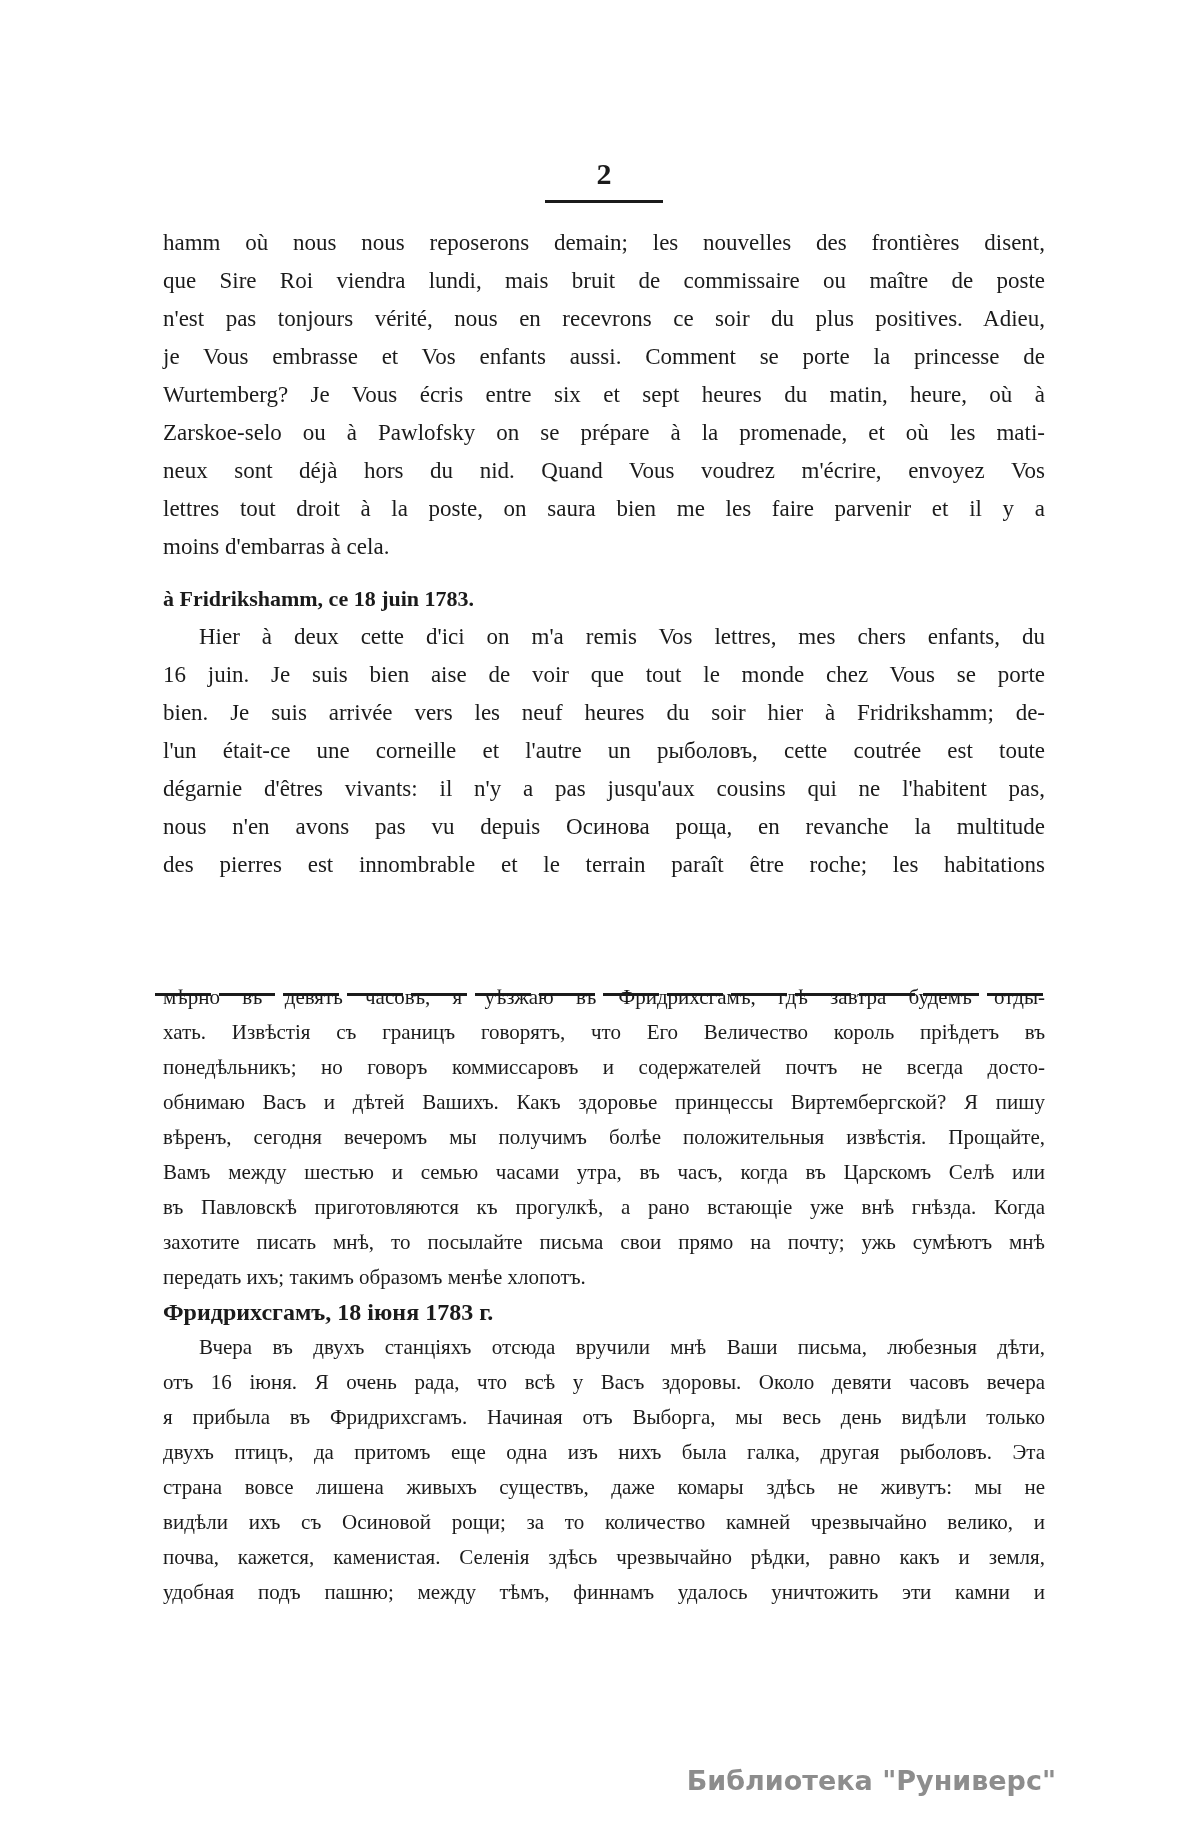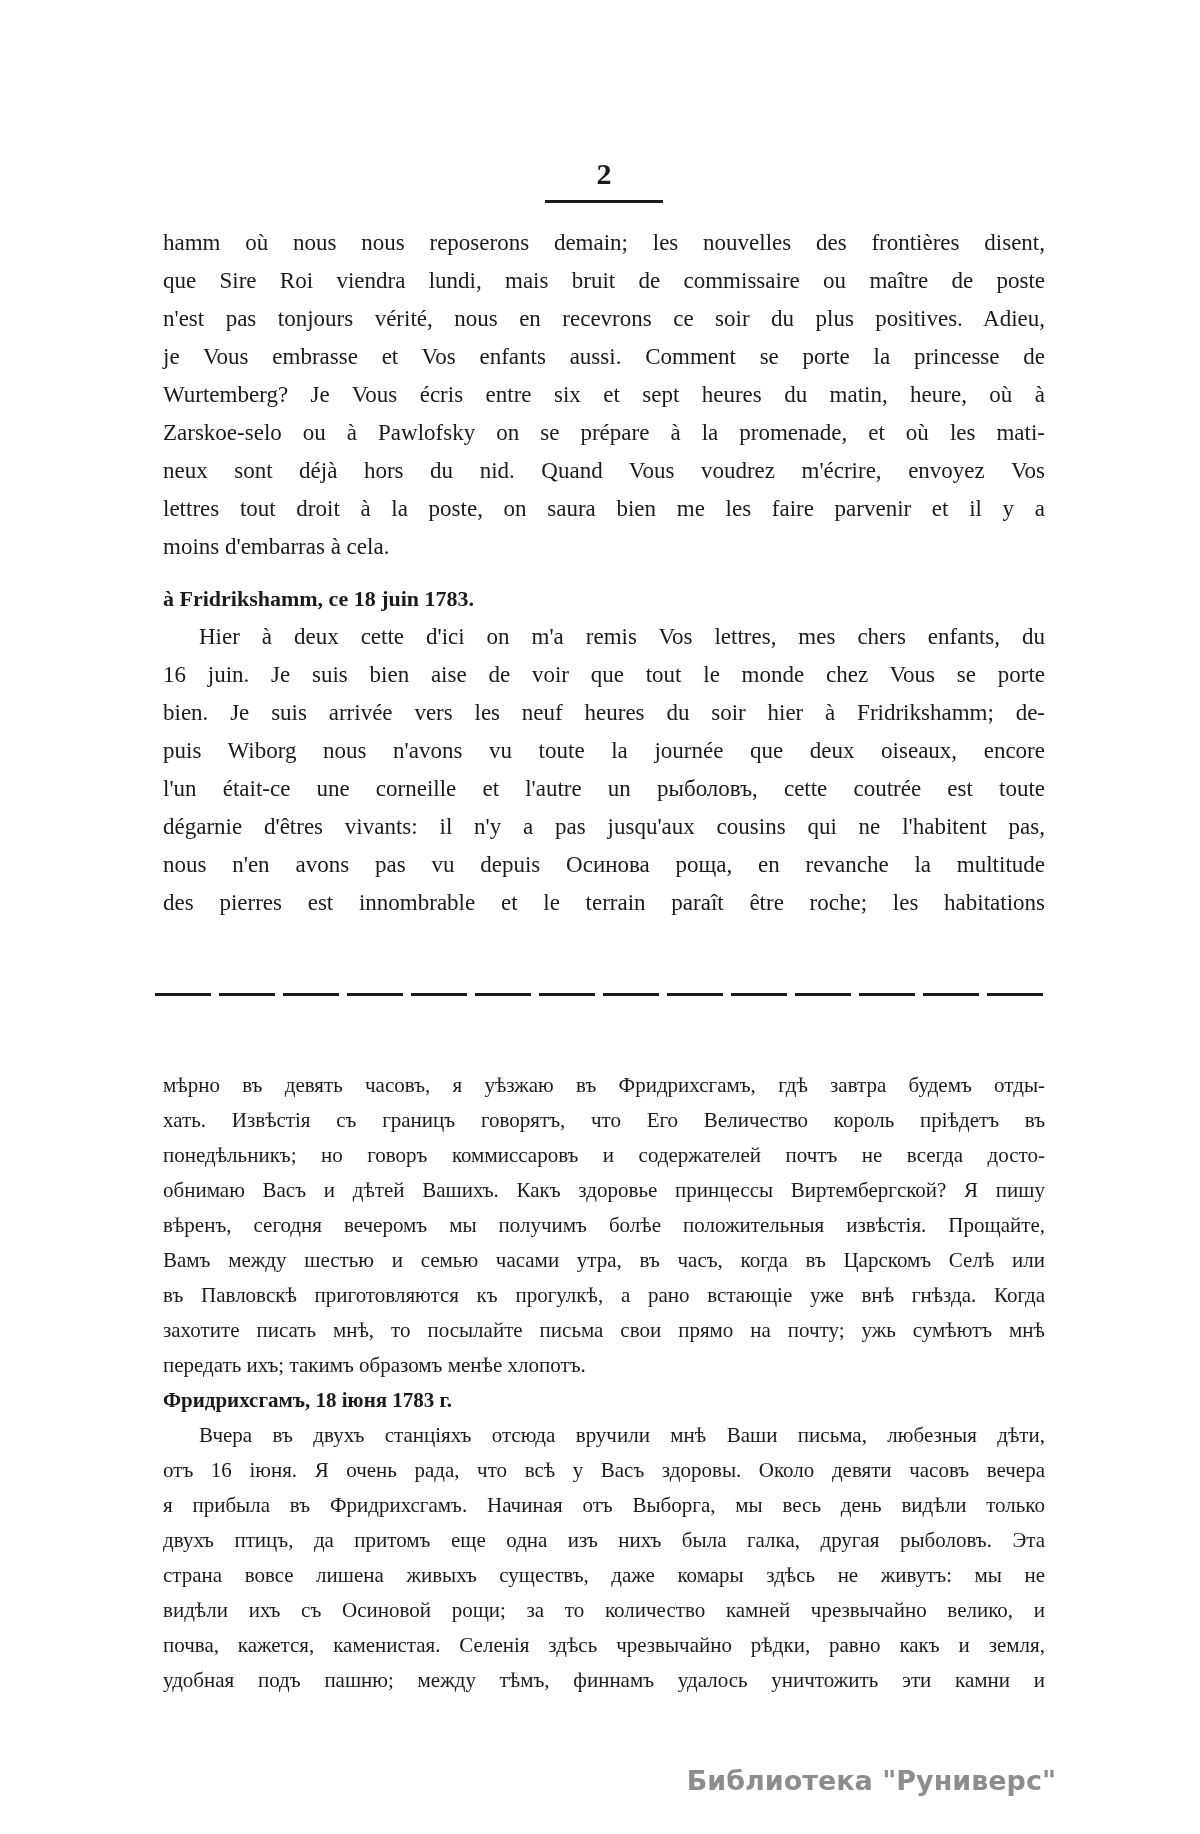--- a/index.html
+++ b/index.html
@@ -33,35 +33,35 @@
     margin: 10px auto 0 auto;
   }
 
   
   .text-block {
     position: absolute;
     left: 163px;
     width: 882px;
   }
   .french-block  { top: 224px;  font-size: 23px; line-height: 38px; }
-  .russian-block { top: 1068px; font-size: 21px; line-height: 35px; }
+  .russian-block { top: 980px; font-size: 21px; line-height: 35px; }
 
   .line {
     text-align: justify;
     text-align-last: justify;
   }
   .line-last   { text-align-last: left; }
   .line-indent { text-indent: 36px; }
 
   .dateline {
     font-weight: bold;
     text-align: left;
   }
   .french-dateline  { margin-top: 14px; padding-right: 78px;  font-size: 22px; line-height: 38px; }
-  .russian-dateline { padding-right: 120px; font-size: 21px; line-height: 35px; }
+  .russian-dateline { padding-right: 120px; font-size: 24px; line-height: 35px; }
 
   
   .footnote-rule {
     position: absolute;
     top: 993px;
     left: 155px;
     width: 890px;
     height: 3px;
     background: repeating-linear-gradient(
       to right,
@@ -103,21 +103,20 @@
         <div class="line">Zarskoe-selo ou à Pawlofsky on se prépare à la promenade, et où les mati-</div>
         <div class="line">neux sont déjà hors du nid.  Quand Vous voudrez m'écrire, envoyez Vos</div>
         <div class="line">lettres tout droit à la poste, on saura bien me les faire parvenir et il y a</div>
         <div class="line line-last">moins d'embarras à cela.</div>
       </div>
     <div class="dateline french-dateline">à Fridrikshamm, ce 18 juin 1783.</div>
     <div class="para">
         <div class="line line-indent">Hier à deux cette d'ici on m'a remis Vos lettres, mes chers enfants, du</div>
         <div class="line">16 juin.  Je suis bien aise de voir que tout le monde chez Vous se porte</div>
         <div class="line">bien.  Je suis arrivée vers les neuf heures du soir hier à Fridrikshamm; de-</div>
-        <div class="line">puis Wiborg nous n'avons vu toute la journée que deux oiseaux, encore</div>
         <div class="line">l'un était-ce une corneille et l'autre un рыболовъ, cette coutrée est toute</div>
         <div class="line">dégarnie d'êtres vivants: il n'y a pas jusqu'aux cousins qui ne l'habitent pas,</div>
         <div class="line">nous n'en avons pas vu depuis Осинова роща, en revanche la multitude</div>
         <div class="line">des pierres est innombrable et le terrain paraît être roche; les habitations</div>
       </div>
   </div>
 
   <div class="footnote-rule"></div>
 
   <div class="text-block russian-block">

